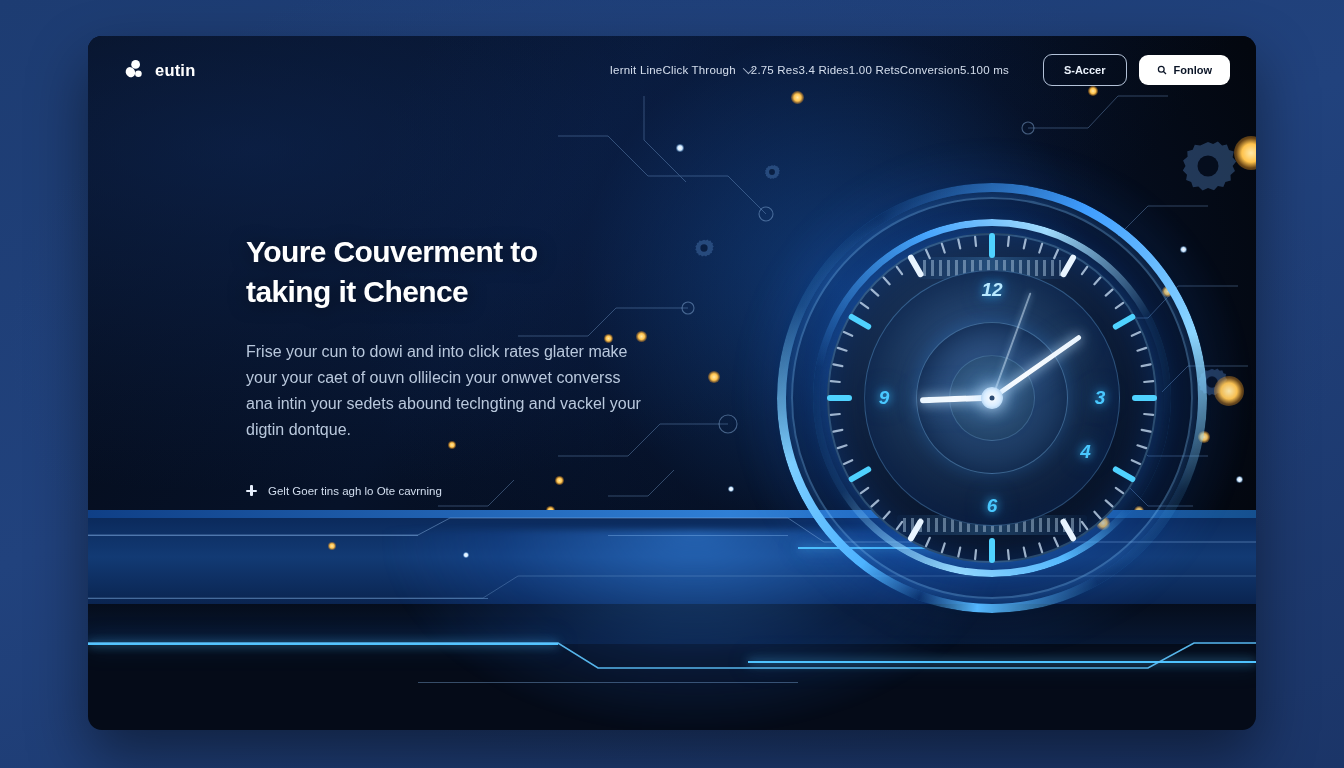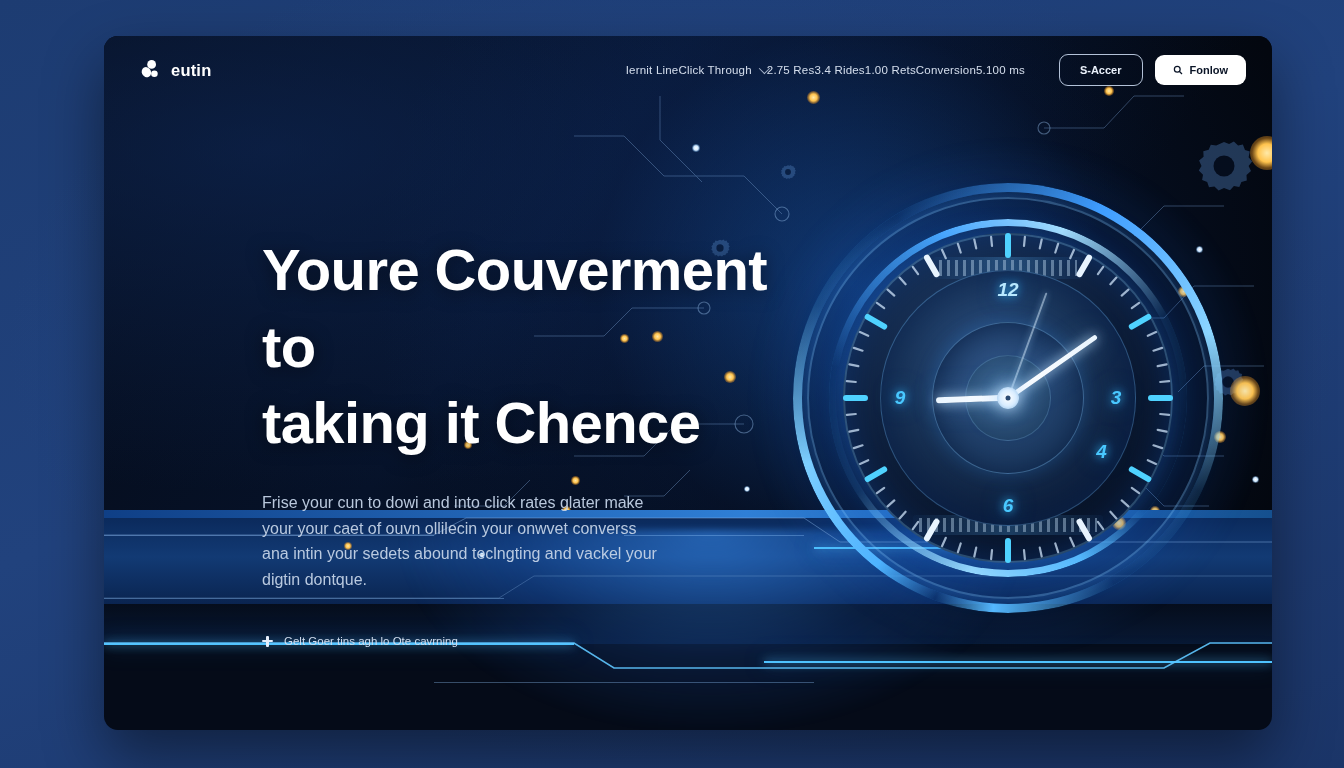--- a/index.html
+++ b/index.html
@@ -21,21 +21,20 @@
       radial-gradient(ellipse at 50% 45%, rgba(40,80,150,.55), rgba(25,55,110,0) 70%),
       linear-gradient(160deg,#1d3c72 0%, #21427d 45%, #1b3568 100%);
   }
 
   
   #card{
     position:absolute; left:88px; top:36px; width:1168px; height:694px;
     border-radius:14px; overflow:hidden;
     background:#050b18;
     box-shadow:0 26px 60px rgba(0,0,0,.45);
-    margin-left:16px;
   }
 
   
   .hero-bg{
     position:absolute; left:0; top:0; width:100%; height:516px;
     background:
       radial-gradient(circle at 64% 48%, rgba(30,110,220,.42) 0%, rgba(12,40,95,.22) 32%, rgba(4,10,24,0) 60%),
       radial-gradient(ellipse at 14% 22%, rgba(16,44,96,.55), rgba(4,9,20,0) 60%),
       linear-gradient(125deg,#050b18 0%, #061229 38%, #03070f 75%);
   }
@@ -83,21 +82,21 @@
     background:#fff; border-radius:9px; color:#0a1426;
     font-size:11px; font-weight:600; padding:9px 18px;
     display:flex; align-items:center; gap:7px; white-space:nowrap;
     filter:blur(.35px);
   }
   .mag{width:10px; height:10px; flex:0 0 auto;}
 
   
   .copy{position:absolute; left:158px; top:196px; width:520px; z-index:25;}
   .headline{
-    color:#ffffff; font-size:58px; line-height:1.32; font-weight:700;
+    color:#ffffff; font-size:30px; line-height:1.32; font-weight:700;
     letter-spacing:-.6px; text-shadow:0 2px 18px rgba(0,0,0,.5);
   }
   .headline .l2{display:block;}
   .sub{
     margin-top:28px; color:#c3d2e6; font-size:16px; line-height:1.62;
     max-width:402px; filter:blur(.6px); opacity:.95;
   }
   .cta-row{margin-top:42px; display:flex; align-items:center; gap:32px;}
   .cta-primary{
     background:#fff; color:#0b1526; border-radius:22px;

